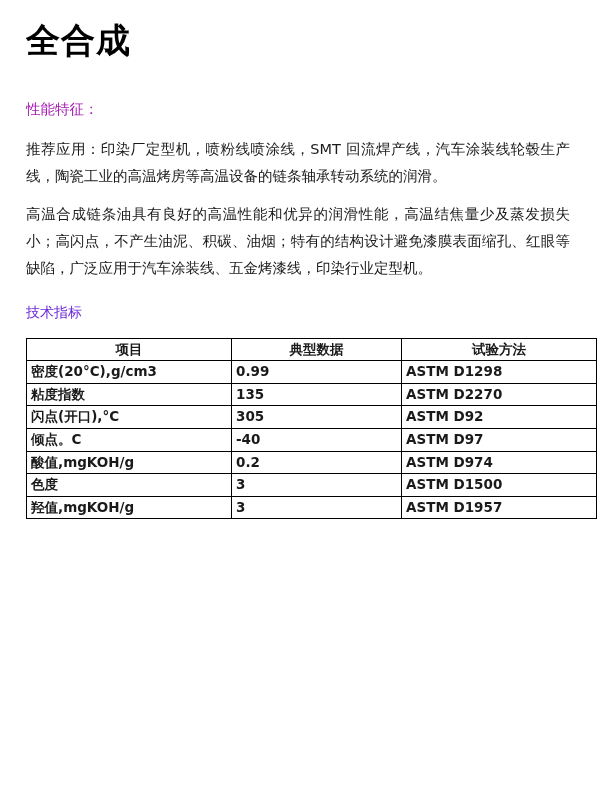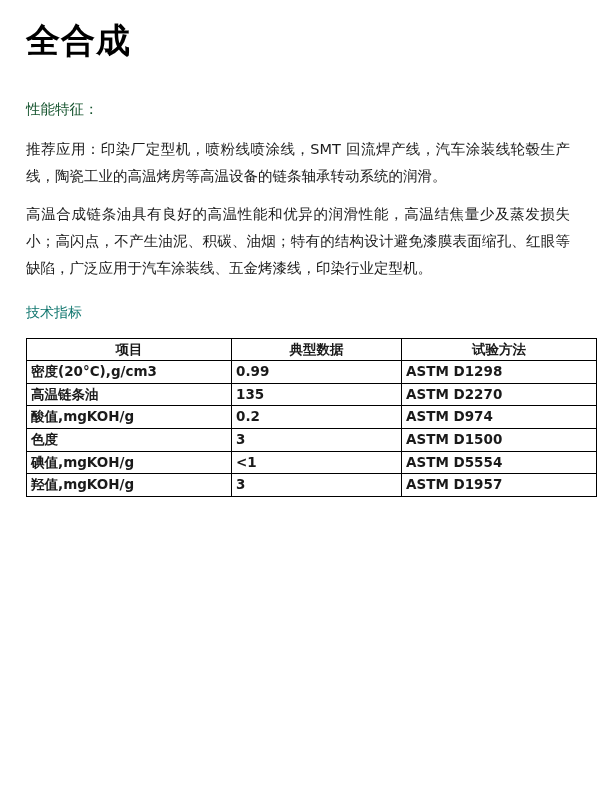--- a/index.html
+++ b/index.html
@@ -33,37 +33,37 @@
   .title-sub {
     font-size: 31px;
     font-weight: bold;
     color: #c8161d;
     letter-spacing: 1px;
     line-height: 1.1;
     margin: 26px 0 0 12px;
   }
   .section-label {
     font-size: 14.5px;
-    color: #14532d;
+    color: #a21caf;
     margin: 40px 0 0 12px;
     line-height: 1.4;
   }
   .para {
     font-size: 14.5px;
     color: #1a1a1a;
     line-height: 1.85;
     margin: 12px 12px 0 12px;
     text-align: justify;
   }
   .para-spaced {
     margin-top: 16px;
   }
   .tech-label {
     font-size: 14px;
-    color: #0f766e;
+    color: #6d28d9;
     margin: 22px 0 6px 12px;
     font-weight: normal;
   }
   table.spec {
     border-collapse: collapse;
     width: 570px;
     margin: 16px 0 0 12px;
     table-layout: fixed;
   }
   table.spec th, table.spec td {
@@ -124,40 +124,45 @@
         <th>试验方法</th>
       </tr>
     </thead>
     <tbody>
       <tr>
         <td class="item">密度(20°C),g/cm3</td>
         <td class="val">0.99</td>
         <td class="method">ASTM D1298</td>
       </tr>
       <tr>
-        <td class="item">高温链条油</td>
+        <td class="item">粘度指数</td>
         <td class="val">135</td>
         <td class="method">ASTM D2270</td>
+      </tr>
+      <tr>
+        <td class="item">闪点(开口),°C</td>
+        <td class="val">305</td>
+        <td class="method">ASTM D92</td>
+      </tr>
+      <tr>
+        <td class="item">倾点。C</td>
+        <td class="val">-40</td>
+        <td class="method">ASTM D97</td>
       </tr>
       <tr>
         <td class="item">酸值,mgKOH/g</td>
         <td class="val">0.2</td>
         <td class="method">ASTM D974</td>
       </tr>
       <tr>
         <td class="item">色度</td>
         <td class="val">3</td>
         <td class="method">ASTM D1500</td>
       </tr>
       <tr>
-        <td class="item">碘值,mgKOH/g</td>
-        <td class="val">&lt;1</td>
-        <td class="method">ASTM D5554</td>
-      </tr>
-      <tr>
         <td class="item">羟值,mgKOH/g</td>
         <td class="val">3</td>
         <td class="method">ASTM D1957</td>
       </tr>
     </tbody>
   </table>
 
 </div>
 
 </body></html>

